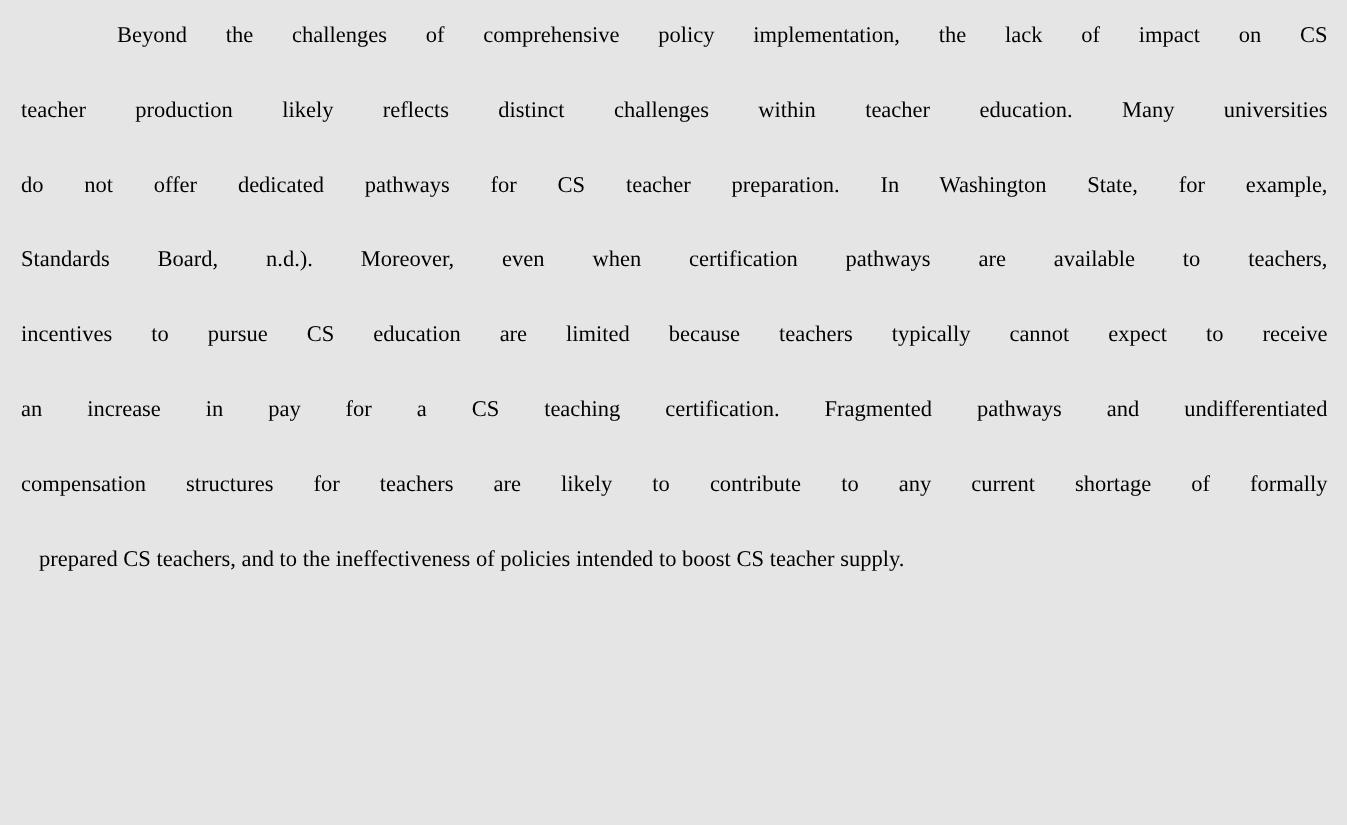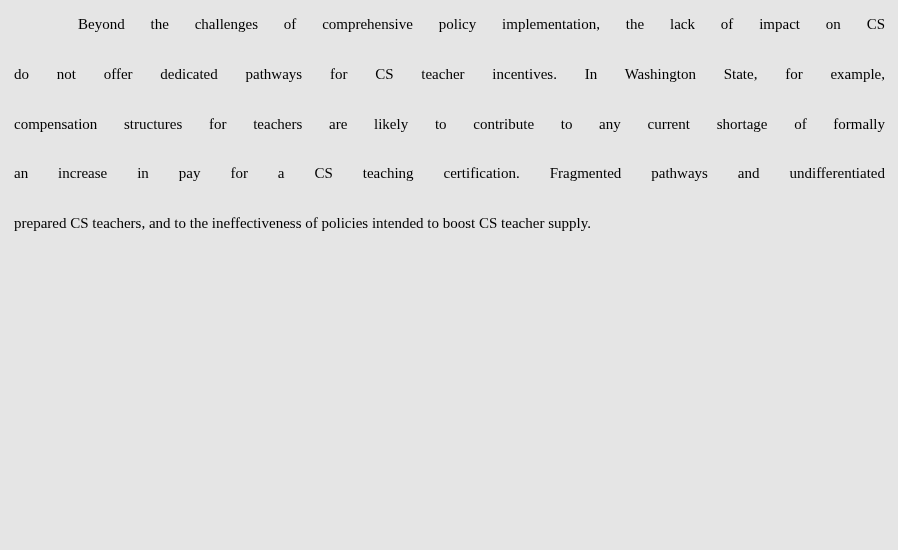--- a/index.html
+++ b/index.html
@@ -25,24 +25,28 @@
     text-align: justify;
     text-align-last: justify;
     overflow: hidden;
     white-space: normal;
   }
   .para-line.first {
     text-indent: 64px;
   }
   .para-line.last {
     text-align-last: left;
+    margin-left: 12px;
   }
 </style>
 </head>
 <body>
 
 <div class="page">
   <p class="para-line first">Beyond the challenges of comprehensive policy implementation, the lack of impact on CS</p>
-  <p class="para-line">do not offer dedicated pathways for CS teacher incentives. In Washington State, for example,</p>
+  <p class="para-line">teacher production likely reflects distinct challenges within teacher education. Many universities</p>
+  <p class="para-line">do not offer dedicated pathways for CS teacher preparation. In Washington State, for example,</p>
+  <p class="para-line">Standards Board, n.d.). Moreover, even when certification pathways are available to teachers,</p>
+  <p class="para-line">incentives to pursue CS education are limited because teachers typically cannot expect to receive</p>
+  <p class="para-line">an increase in pay for a CS teaching certification. Fragmented pathways and undifferentiated</p>
   <p class="para-line">compensation structures for teachers are likely to contribute to any current shortage of formally</p>
-  <p class="para-line">an increase in pay for a CS teaching certification. Fragmented pathways and undifferentiated</p>
   <p class="para-line last">prepared CS teachers, and to the ineffectiveness of policies intended to boost CS teacher supply.</p>
 </div>
 
 </body></html>

